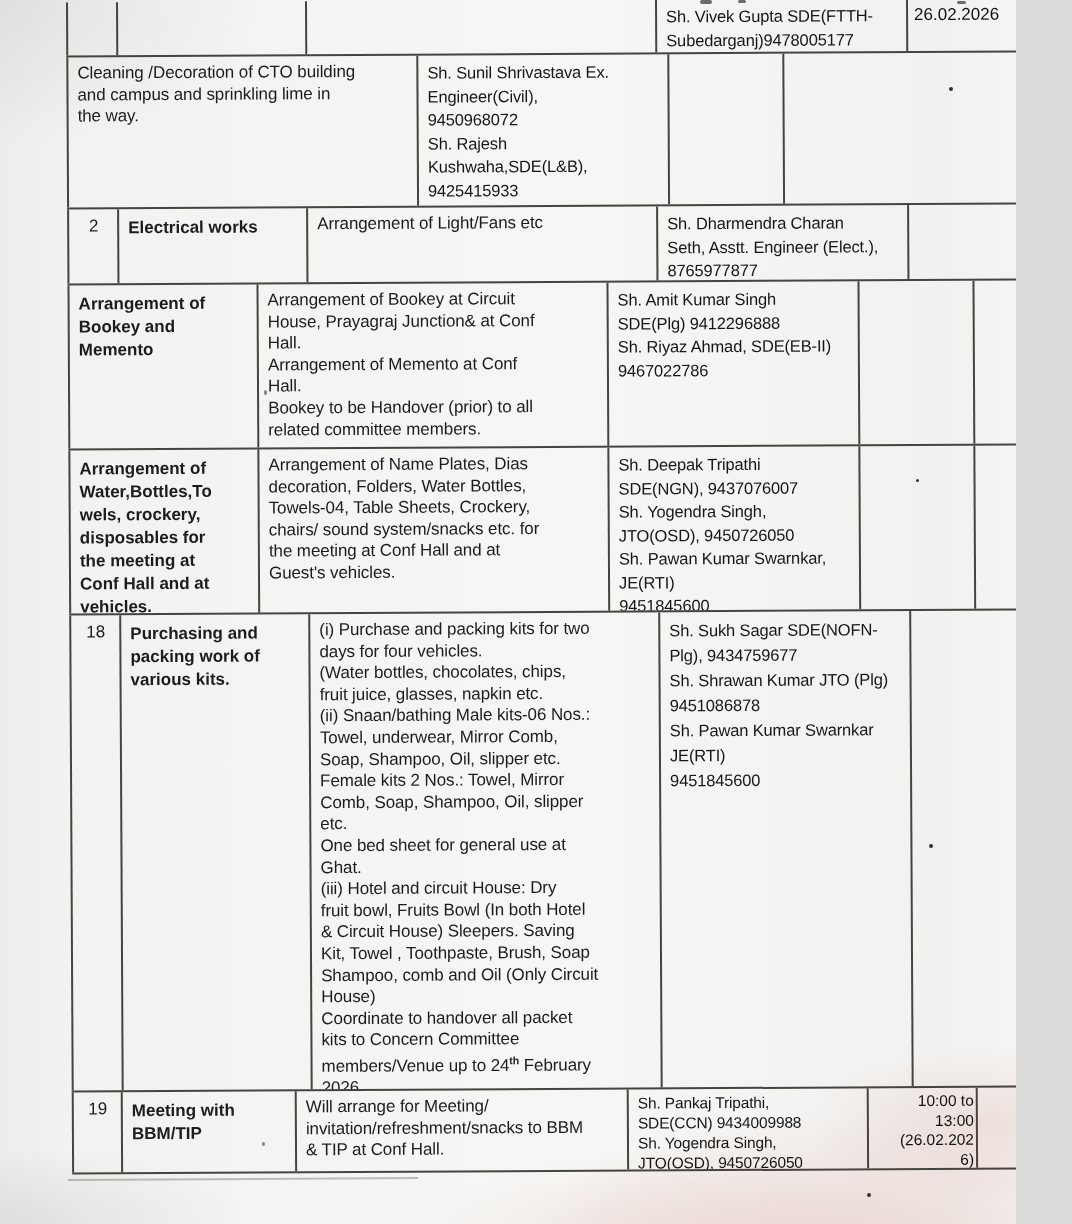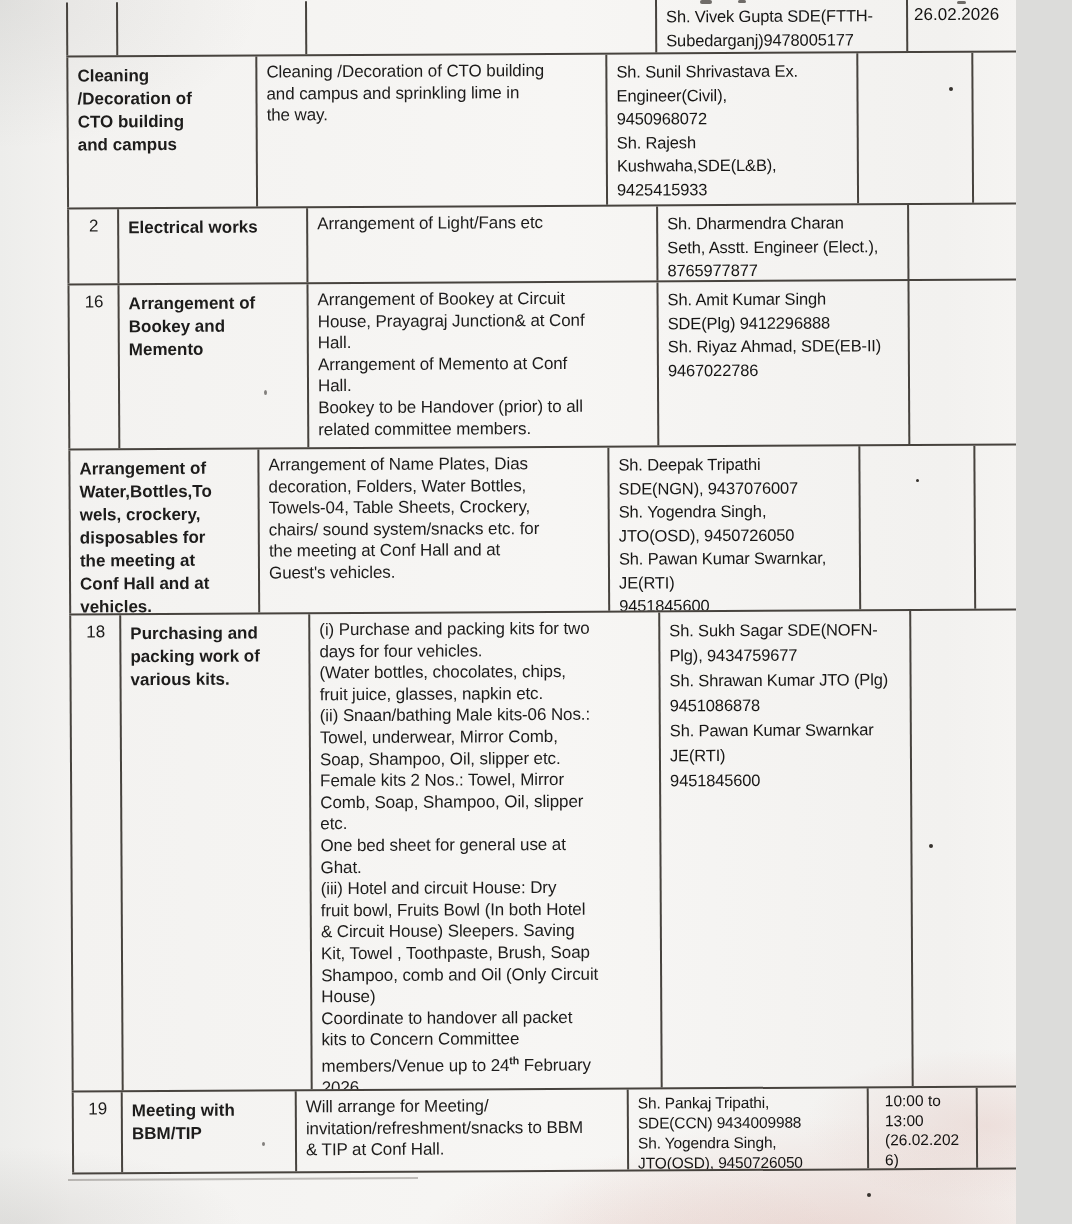--- a/index.html
+++ b/index.html
@@ -33,21 +33,21 @@
   .h17{height:165px}.h18{height:477px}.h19{height:82px}
   
   .sn{font-size:17px;text-align:center;padding-top:7px;white-space:pre-line;}
   .task{font-weight:700;font-size:17px;line-height:23px;white-space:pre-line;padding-top:7px;}
   .desc{font-size:17px;line-height:21.6px;padding-top:5px;letter-spacing:-0.1px;}
   .desc b{font-weight:400;}
   .desc sup{font-size:0.62em;font-weight:bold;}
   .persons{font-size:16.5px;line-height:23.5px;white-space:pre-line;padding-top:6px;color:#171615;letter-spacing:-0.15px;}
   .p-wide{line-height:25px;}
   .datec{font-size:17px;white-space:pre-line;padding-top:7px;text-align:left;padding-left:6px;color:#131211;}
-  .timec{font-size:15.5px;line-height:19.5px;white-space:pre-line;text-align:left;padding:3px 16px;color:#131211;}
+  .timec{font-size:15.5px;line-height:19.5px;white-space:pre-line;text-align:right;padding:3px 2px;color:#131211;}
   
   .frag{position:absolute;background:#413e3a;border-radius:2px;opacity:.75;}
   .dot{position:absolute;background:#36322e;border-radius:50%;}
   .ghostline{position:absolute;background:rgba(70,66,60,.32);height:2px;}
   .curl-svg{position:absolute;left:0;top:0;width:1072px;height:1224px;pointer-events:none;}
 </style>
 </head>
 <body>
 
 <div class="page">
@@ -57,24 +57,20 @@
     <div class="trow h-carry">
       <div class="cell c1 sn"></div>
       <div class="cell c2 task"></div>
       <div class="cell c3 desc"></div>
       <div class="cell c4 persons">Sh. Vivek Gupta SDE(FTTH-
 Subedarganj)9478005177</div>
       <div class="cell c5 datec edge">26.02.2026</div>
     </div>
 
     <div class="trow h14">
-      <div class="cell c2 task">Cleaning
-/Decoration of
-CTO building
-and campus</div>
       <div class="cell c3 desc">Cleaning /Decoration of CTO building<br>and campus and <b>sprinkling lime</b> in<br>the way.</div>
       <div class="cell c4 persons">Sh. Sunil Shrivastava Ex.
 Engineer(Civil),
 9450968072
 Sh. Rajesh
 Kushwaha,SDE(L&amp;B),
 9425415933</div>
       <div class="cell c5 datec edge"></div>
     </div>
 
@@ -82,21 +78,20 @@
       <div class="cell c1 sn">2</div>
       <div class="cell c2 task">Electrical works</div>
       <div class="cell c3 desc">Arrangement of Light/Fans etc</div>
       <div class="cell c4 persons">Sh. Dharmendra Charan
 Seth, Asstt. Engineer (Elect.),
 8765977877</div>
       <div class="cell c5 datec edge"></div>
     </div>
 
     <div class="trow h16">
-      <div class="cell c1 sn">16</div>
       <div class="cell c2 task">Arrangement of
 Bookey and
 Memento</div>
       <div class="cell c3 desc">Arrangement of Bookey at Circuit<br>House, Prayagraj Junction&amp; at Conf<br>Hall.<br>Arrangement of Memento at Conf<br>Hall.<br>Bookey to be Handover (prior) to all<br>related committee members.</div>
       <div class="cell c4 persons">Sh. Amit Kumar Singh
 SDE(Plg) 9412296888
 Sh. Riyaz Ahmad, SDE(EB-II)
 9467022786</div>
       <div class="cell c5 datec edge"></div>
     </div>

